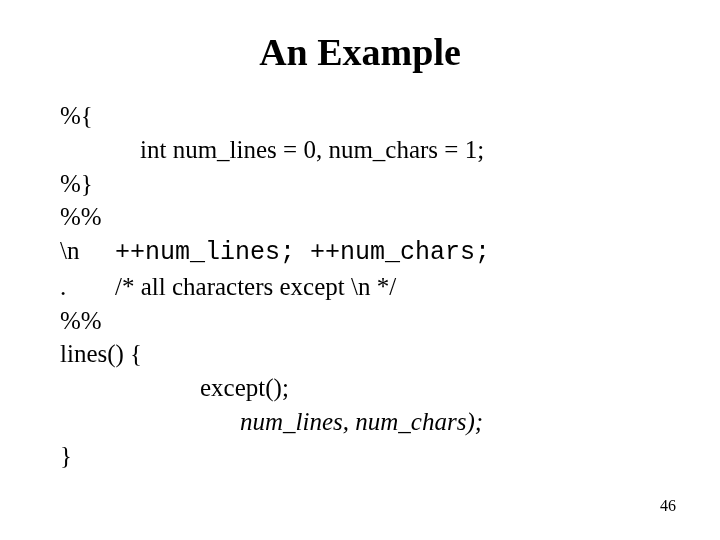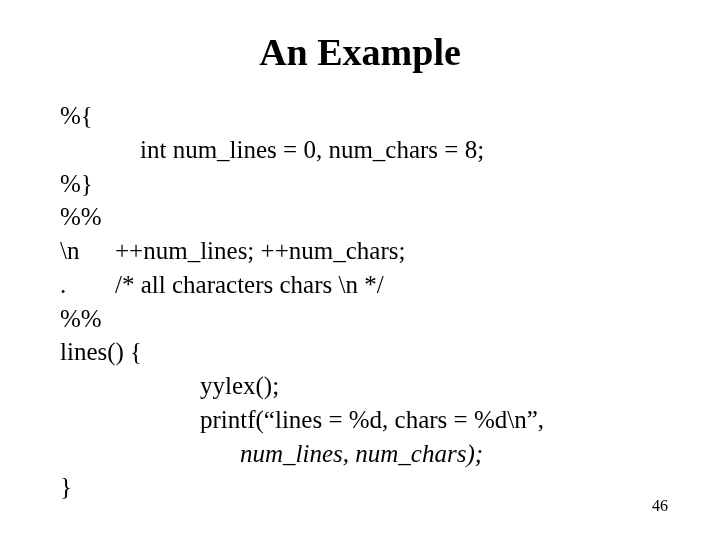--- a/index.html
+++ b/index.html
@@ -33,75 +33,75 @@
     .code-line {
       white-space: pre;
     }
     .col1 {
       display: inline-block;
       width: 55px;
       vertical-align: top;
     }
     .rest {
       display: inline;
+      font-family: Liberation Mono, monospace;
     }
     .indent2 {
       padding-left: 80px;
     }
     .indent3 {
       padding-left: 140px;
     }
     .indent4 {
       padding-left: 180px;
       font-style: italic;
     }
     .page-num {
       position: absolute;
       bottom: 25px;
-      right: 52px;
+      right: 44px;
       font-size: 16px;
     }
     .line-flex {
       display: flex;
     }
     .seg-a { width: 55px; flex-shrink: 0; }
     .seg-b { width: 172px; flex-shrink: 0; }
     .seg-c { flex: 1; }
   </style>
 </head>
 <body>
 
 <div class="slide">
 
   <div class="title">An Example</div>
 
   <div class="code-block">
 
     <div class="code-line"><span class="col1">%{</span></div>
 
-    <div class="code-line indent2"><span>int num_lines = 0, num_chars = 8;</span></div>
+    <div class="code-line indent2"><span>int num_lines = 0, num_chars = 1;</span></div>
 
     <div class="code-line"><span class="col1">%}</span></div>
 
     <div class="code-line"><span class="col1">%%</span></div>
 
     <div class="code-line"><span class="col1">\n</span><span class="rest">++num_lines; ++num_chars;</span></div>
 
     <div class="line-flex">
       <span class="seg-a">.</span>
-      <span class="seg-c">/* all characters chars \n */</span>
+      <span class="seg-c">/* all characters except \n */</span>
     </div>
 
     <div class="code-line"><span class="col1">%%</span></div>
 
     <div class="code-line"><span>lines() {</span></div>
 
-    <div class="code-line indent3"><span>yylex();</span></div>
+    <div class="code-line indent3"><span>except();</span></div>
 
-    <div class="code-line indent3"><span>printf(“lines = %d, chars = %d\n”,</span></div>
 
     <div class="code-line indent4"><span>num_lines, num_chars);</span></div>
 
     <div class="code-line"><span>}</span></div>
 
   </div>
 
   <div class="page-num">46</div>
 
 </div>

